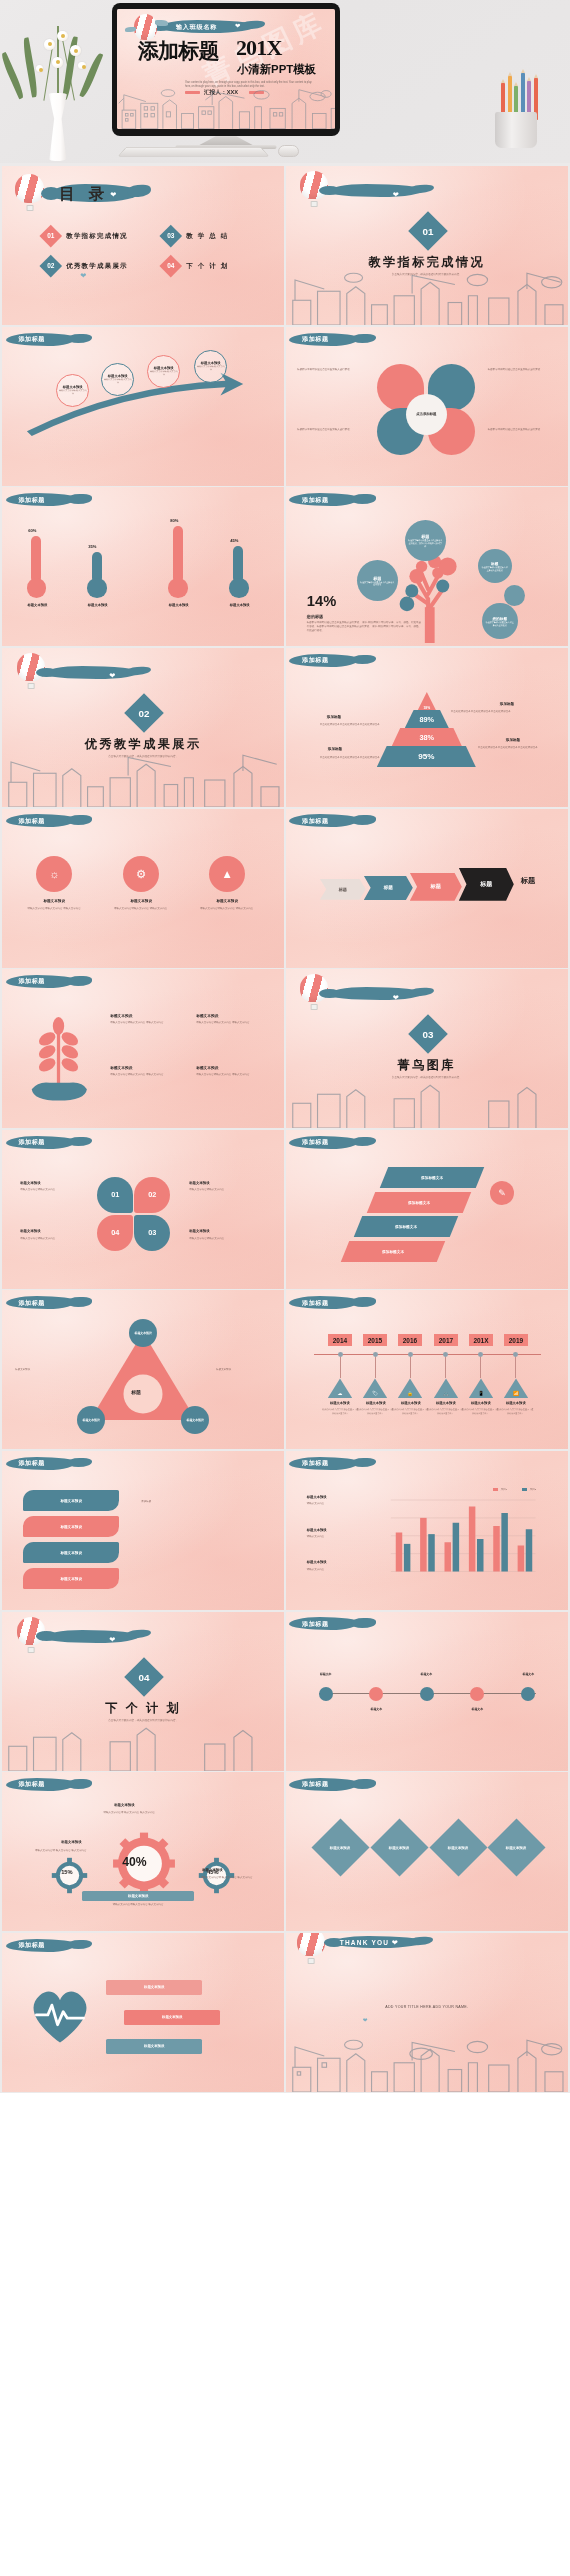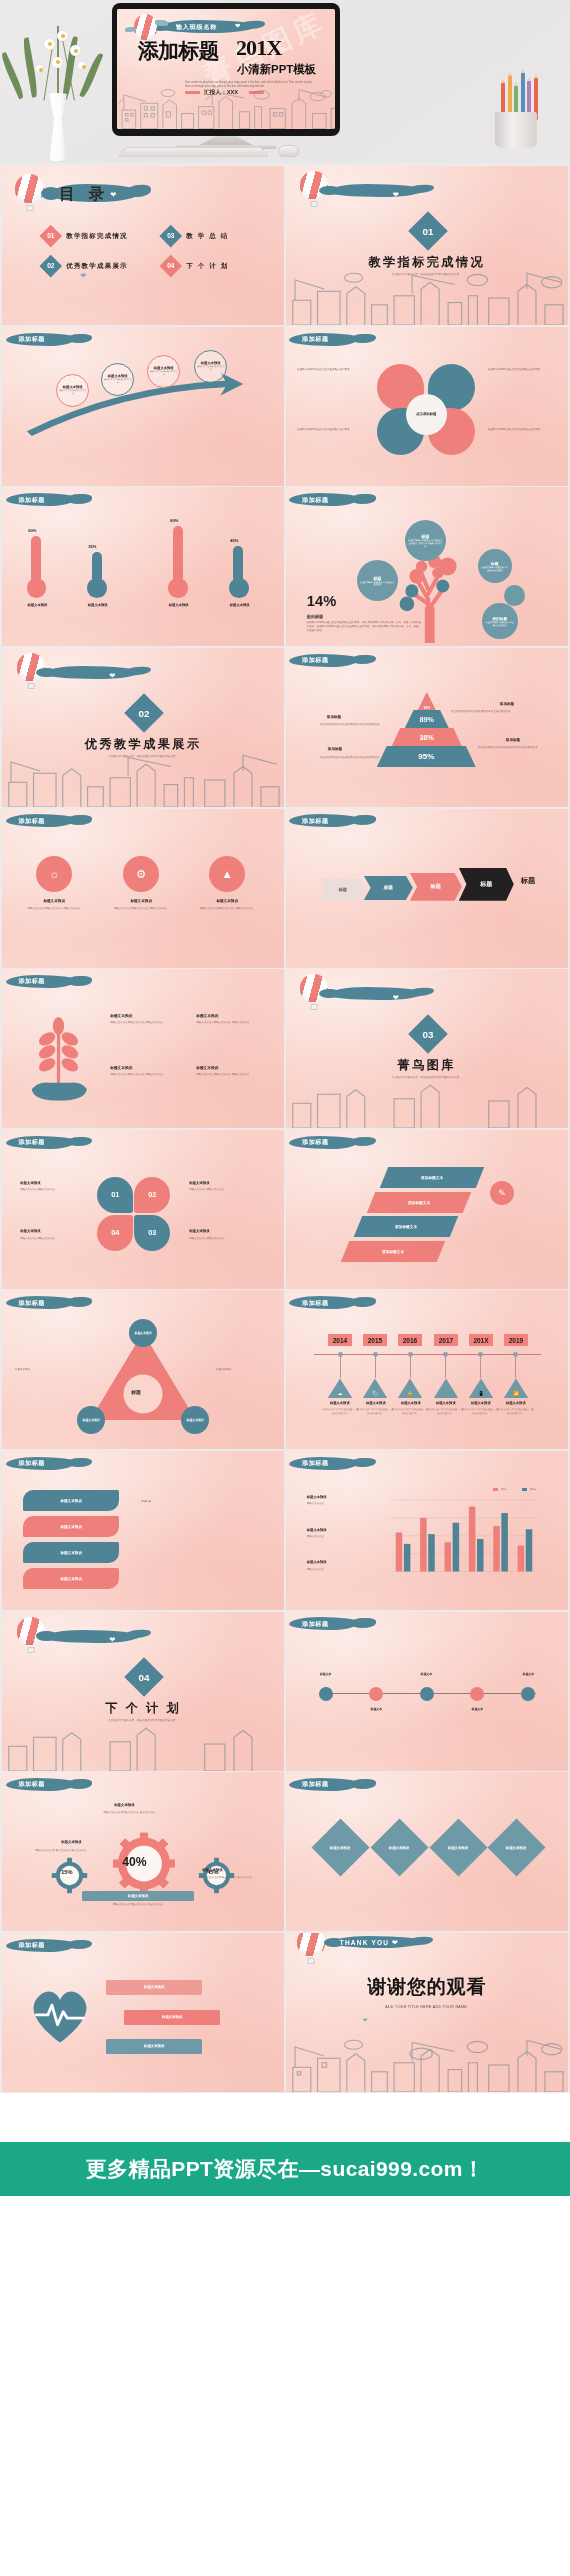--- a/index.html
+++ b/index.html
@@ -1014,21 +1014,20 @@
 
     <div class="slide">
       <div class="s-inner slide-bg"></div>
       <div class="balloon" style="left:11.4px;top:-4.9px;width:28px;height:36px;">
           <div class="env"></div>
           <div class="bask"></div>
         </div>
       <div class="brush" style="left:46px;top:3.3px;width:91px;height:12.2px;"></div>
       <div style="position:absolute;left:54px;top:5.7px;color:#fff;font-size:6.5px;font-weight:700;letter-spacing:1.2px;z-index:3;">THANK  YOU</div>
       <div class="heart" style="left:106px;top:6.5px;z-index:3;">❤</div>
-      <div style="position:absolute;left:0;right:0;top:41px;text-align:center;color:#171514;font-size:19px;font-weight:700;letter-spacing:0.8px;">谢谢您的观看</div>
       <div style="position:absolute;left:0;right:0;top:72px;text-align:center;color:#5c4b47;font-size:3.6px;letter-spacing:0.3px;">ADD YOUR TITLE HERE.ADD YOUR NAME.</div>
       <div class="heart" style="left:77px;top:85px;color:#7fb0c2;font-size:5.7px;">❤</div>
       <svg class="city" viewBox="0 0 280 48" preserveAspectRatio="none">
         <g fill="none" stroke="#6a7f8c" stroke-width="1">
           <rect x="6" y="26" width="16" height="22"></rect>
             <rect x="10" y="30" width="3" height="3"></rect>
           <rect x="28" y="18" width="20" height="30"></rect>
             <rect x="32" y="22" width="4" height="4"></rect>
           <path d="M54 48 V20 L62 14 L70 20 V48"></path>
             <rect x="76" y="30" width="14" height="18"></rect>
@@ -1047,19 +1046,16 @@
             <ellipse cx="120" cy="14" rx="10" ry="5"></ellipse>
           <ellipse cx="170" cy="8" rx="9" ry="5"></ellipse>
             <ellipse cx="236" cy="10" rx="9" ry="5"></ellipse>
         </g>
       </svg>
     </div>
 
   </div>
 
   <div class="footer-gap"></div>
-  <div class="banner-teal">
-    <span>更多精品PPT资源尽在—sucai999.com！</span>
-  </div>
   <div class="banner-tail"></div>
 
 </div>
 
 
 </body></html>

